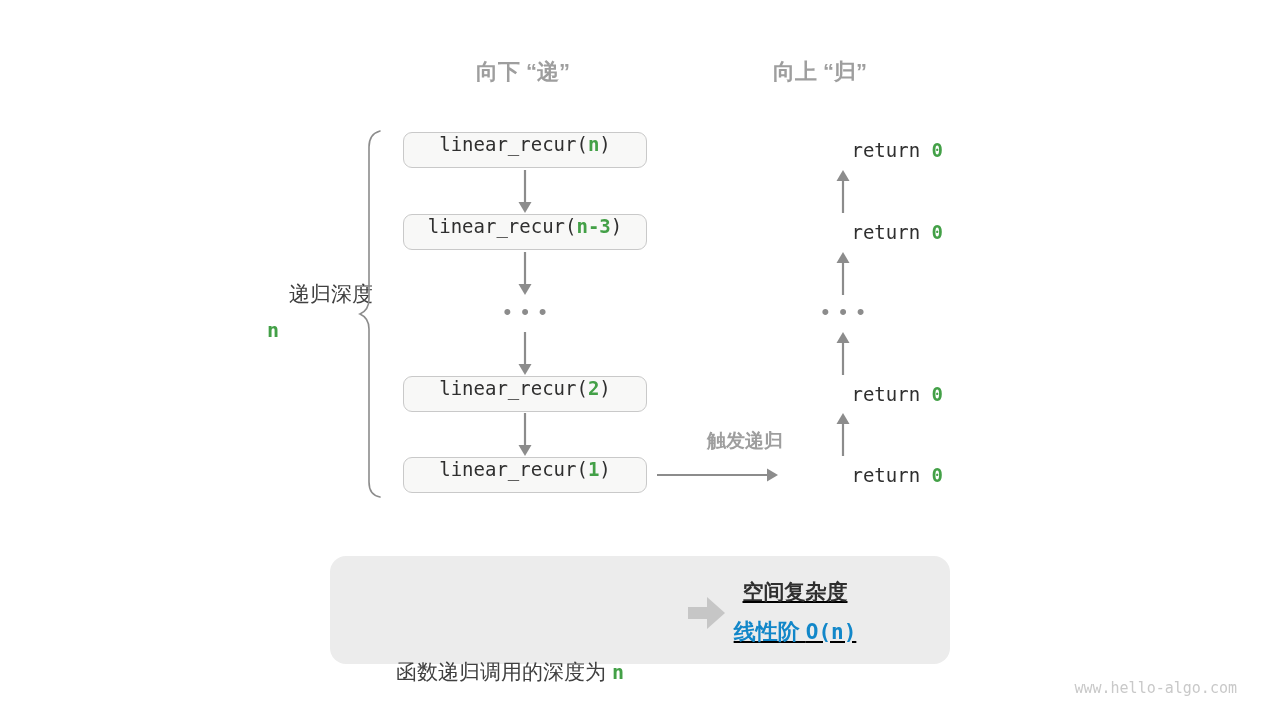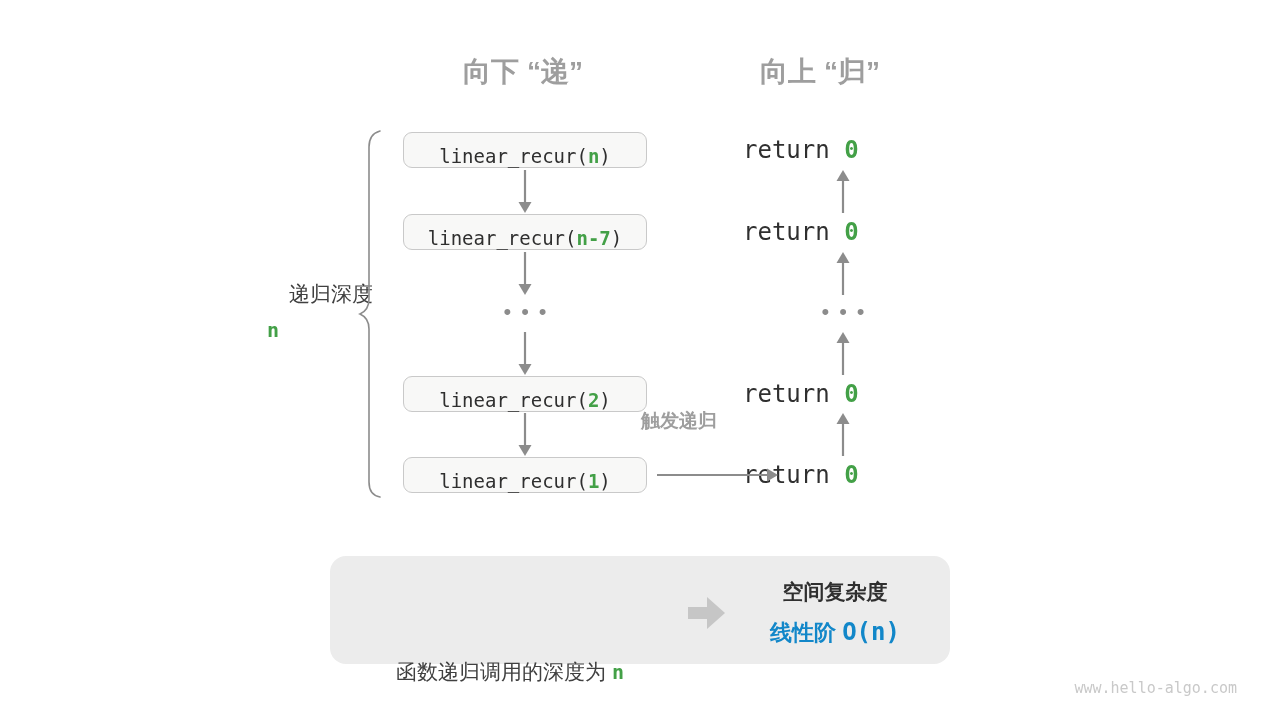--- a/index.html
+++ b/index.html
@@ -9,70 +9,70 @@
     width: 1280px;
     height: 720px;
     background: #ffffff;
     overflow: hidden;
   }
   .abs { position: absolute; }
   .code { font-family: "DejaVu Sans Mono", monospace; }
   .green { color: var(--green); font-weight: bold; }
 
   .col-header {
-    width: 220px; line-height: 26px; font-size: 28px; font-weight: bold;
+    width: 220px; line-height: 26px; font-size: 22px; font-weight: bold;
     color: var(--gray-label); text-align: center;
   }
   .call-box {
     left: 403px; width: 244px; height: 36px; box-sizing: border-box;
     background: var(--box-fill);
     border: 1.5px solid var(--box-border);
     border-radius: 9px;
-    display: flex; align-items: flex-end; justify-content: center;
+    display: flex; align-items: flex-start; justify-content: center;
     font-family: "DejaVu Sans Mono", monospace;
     font-size: 19px; color: var(--ink);
     white-space: pre;
   }
   .return-item {
-    left: 743px; width: 200px; line-height: 26px; text-align: left;
+    left: 743px; width: 200px; line-height: 26px; text-align: right;
     font-family: "DejaVu Sans Mono", monospace;
-    font-size: 24px; color: var(--ink); white-space: pre;
+    font-size: 19px; color: var(--ink); white-space: pre;
   }
   .dots {
     width: 200px; text-align: center; color: var(--arrow);
     font-size: 22px; letter-spacing: 10px; text-indent: 10px; line-height: 26px;
   }
   .depth-title {
     left: 173px; top: 282px; width: 200px; text-align: right;
     font-size: 21px; color: var(--dark-label); line-height: 24px;
   }
   .depth-value {
     left: 173px; top: 318px; width: 200px; text-align: center;
     font-family: "DejaVu Sans Mono", monospace;
     font-size: 20px; line-height: 24px;
   }
   .trigger-label {
-    left: 641px; top: 408px; width: 142px; text-align: left;
+    left: 641px; top: 428px; width: 142px; text-align: right;
     font-size: 19px; font-weight: bold; color: var(--gray-label); line-height: 26px;
   }
   .summary-panel {
     left: 330px; top: 556px; width: 620px; height: 108px;
     background: var(--panel-fill); border-radius: 16px;
   }
   .summary-left {
     left: 340px; top: 572px; width: 340px; text-align: center;
     font-size: 21px; color: var(--dark-label); line-height: 40px; white-space: pre;
   }
   .summary-left .code { font-size: 20px; }
   .summary-right {
-    left: 730px; top: 572px; width: 210px; text-align: center; line-height: 40px;
+    left: 690px; top: 572px; width: 210px; text-align: center; line-height: 40px; text-decoration: underline;
   }
   .summary-title { font-size: 21px; font-weight: bold; color: var(--ink); }
   .summary-result { font-size: 22px; font-weight: bold; color: var(--blue); white-space: pre; }
-  .summary-result .code { font-size: 24px; }
+  .summary-result .code { font-size: 21px; }
   .watermark {
     right: 43px; top: 679px;
     font-family: "DejaVu Sans Mono", monospace;
     font-size: 15px; color: var(--watermark);
   }
 
   svg.overlay { position: absolute; left: 0; top: 0; pointer-events: none; }
   .stroke { stroke: var(--arrow); fill: none; stroke-width: 2.2; }
   .head   { fill: var(--arrow); stroke: none; }
   .brace-path { stroke: var(--arrow); fill: none; stroke-width: 1.6; stroke-linecap: round; }
@@ -83,21 +83,21 @@
 
 <div id="canvas">
 
   <div class="abs col-header" style="left:413px; top:59px;">向下 “递”</div>
   <div class="abs col-header" style="left:710px; top:59px;">向上 “归”</div>
 
   <div class="abs depth-title">递归深度</div>
   <div class="abs depth-value green">n</div>
 
   <div class="abs call-box" style="top:132px;"><span>linear_recur(</span><span class="green">n</span><span>)</span></div>
-  <div class="abs call-box" style="top:214px;"><span>linear_recur(</span><span class="green">n-7</span><span>)</span></div>
+  <div class="abs call-box" style="top:214px;"><span>linear_recur(</span><span class="green">n-3</span><span>)</span></div>
   <div class="abs call-box" style="top:376px;"><span>linear_recur(</span><span class="green">2</span><span>)</span></div>
   <div class="abs call-box" style="top:457px;"><span>linear_recur(</span><span class="green">1</span><span>)</span></div>
 
   <div class="abs dots" style="left:425px; top:299px;">•••</div>
 
   <div class="abs return-item" style="top:137px;"><span>return </span><span class="green">0</span></div>
   <div class="abs return-item" style="top:219px;"><span>return </span><span class="green">0</span></div>
   <div class="abs return-item" style="top:381px;"><span>return </span><span class="green">0</span></div>
   <div class="abs return-item" style="top:462px;"><span>return </span><span class="green">0</span></div>
 

